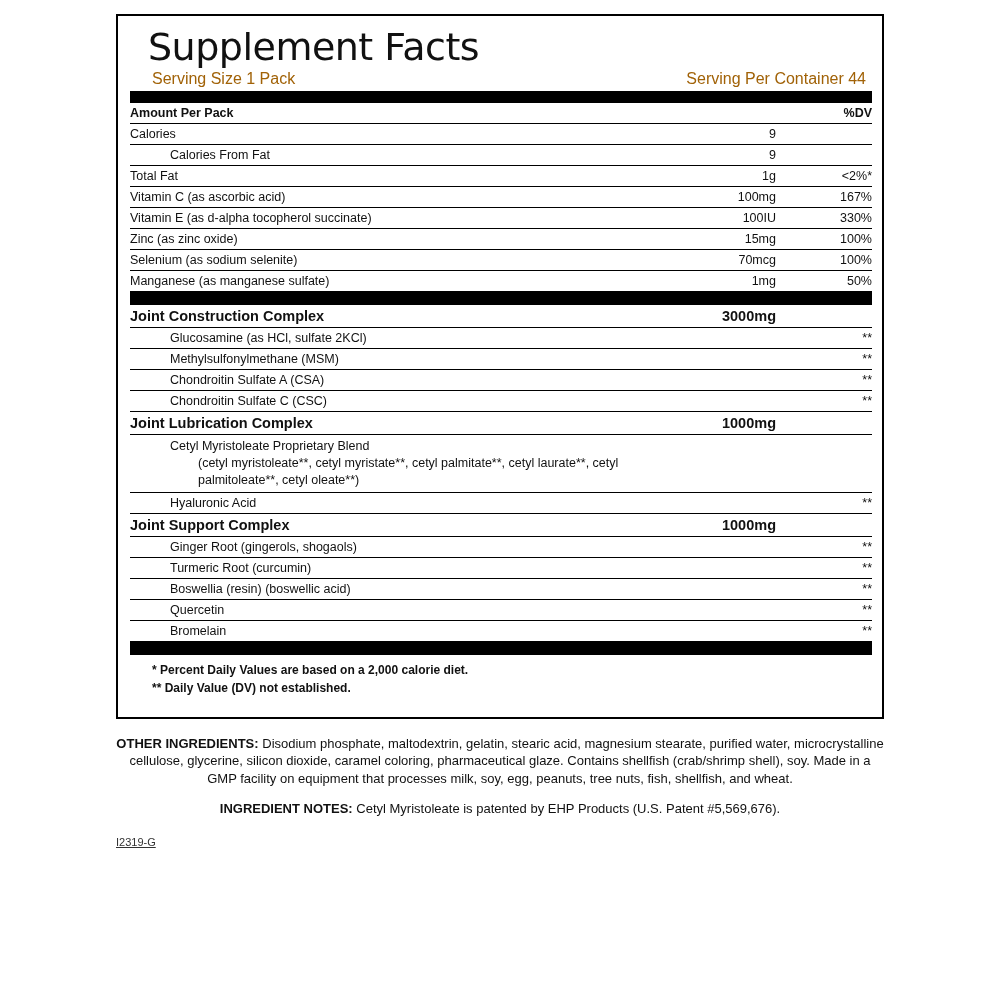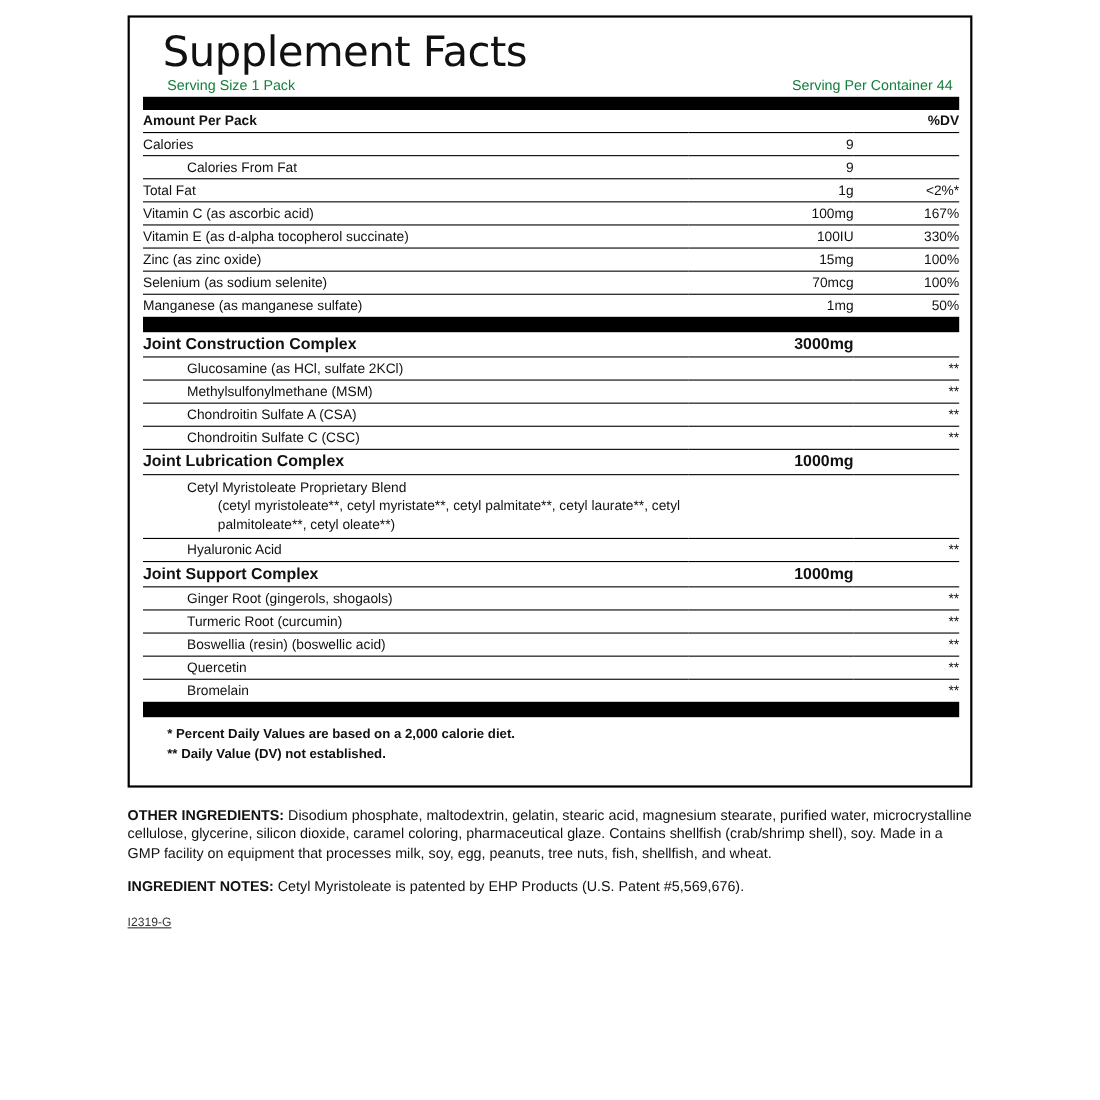--- a/index.html
+++ b/index.html
@@ -36,23 +36,23 @@
     font-weight: 400;
     letter-spacing: -0.5px;
     line-height: 1.05;
     margin: 6px 0 2px 18px;
     font-family: "DejaVu Sans", sans-serif;
   }
 
   .sf-servings {
     display: flex;
     justify-content: space-between;
-    font-size: 13px;
+    font-size: 16px;
     margin: 0 6px 3px 22px;
-    color: #15803d;
+    color: #a16207;
   }
   .rule-thick{ border-top: 12px solid #000; }
   .rule-bar  { border-top: 14px solid #000; }
 
   table.sf {
     width: 100%;
     border-collapse: collapse;
     font-size: 12.5px;
   }
   table.sf td {
@@ -78,20 +78,21 @@
     font-weight: bold;
     line-height: 1.5;
     padding: 6px 0 4px 22px;
   }
 
   
   .below {
     margin: 16px 116px 0 116px;
     font-size: 13px;
     line-height: 1.38;
+    text-align: center;
   }
   .below p { margin: 0 0 12px 0; }
   .below .lead { font-weight: bold; }
   .code {
     margin: 18px 116px 0 116px;
     font-size: 11px;
     color: #333;
     text-decoration: underline;
   }
 </style>

